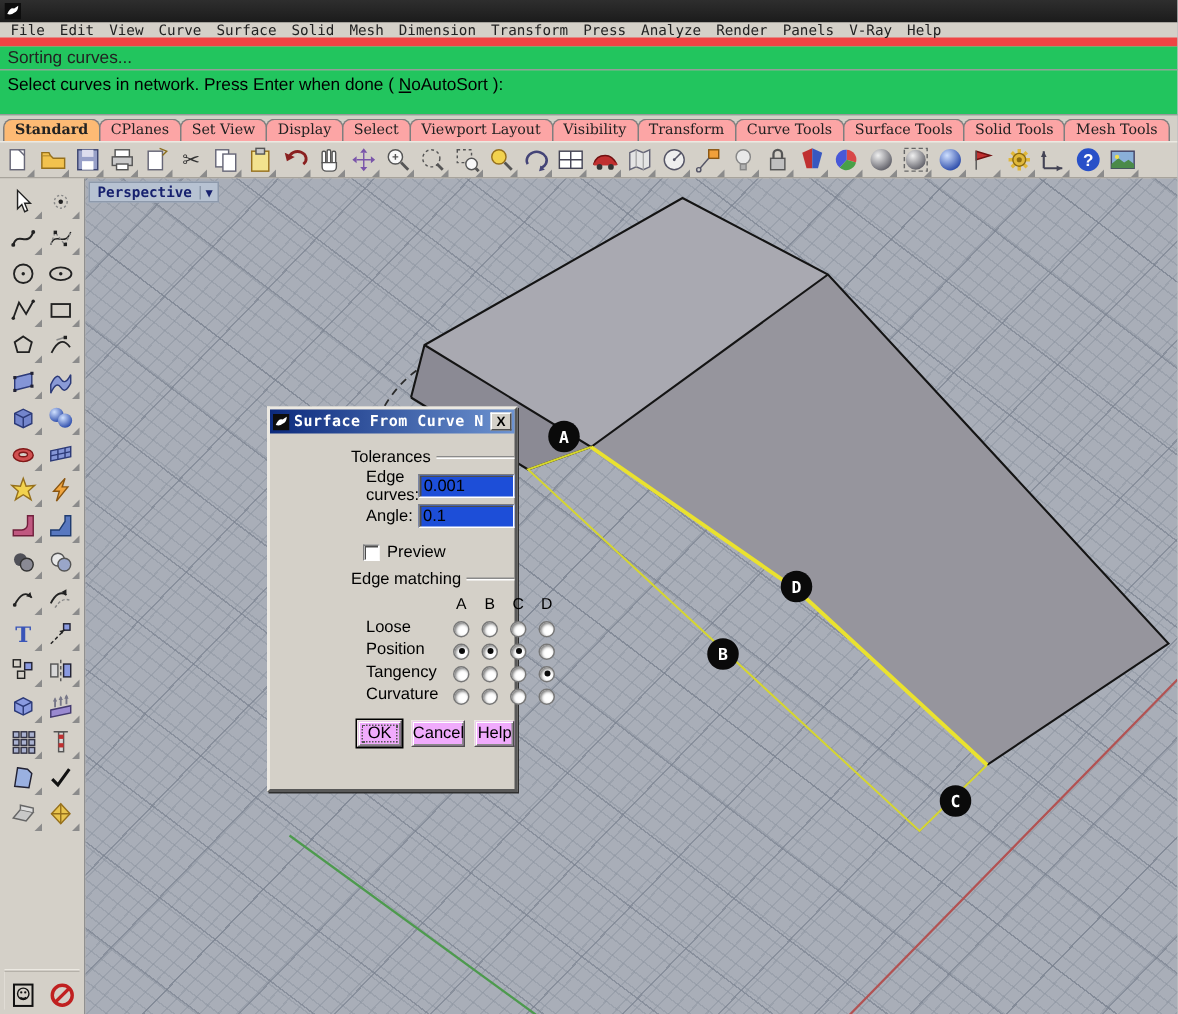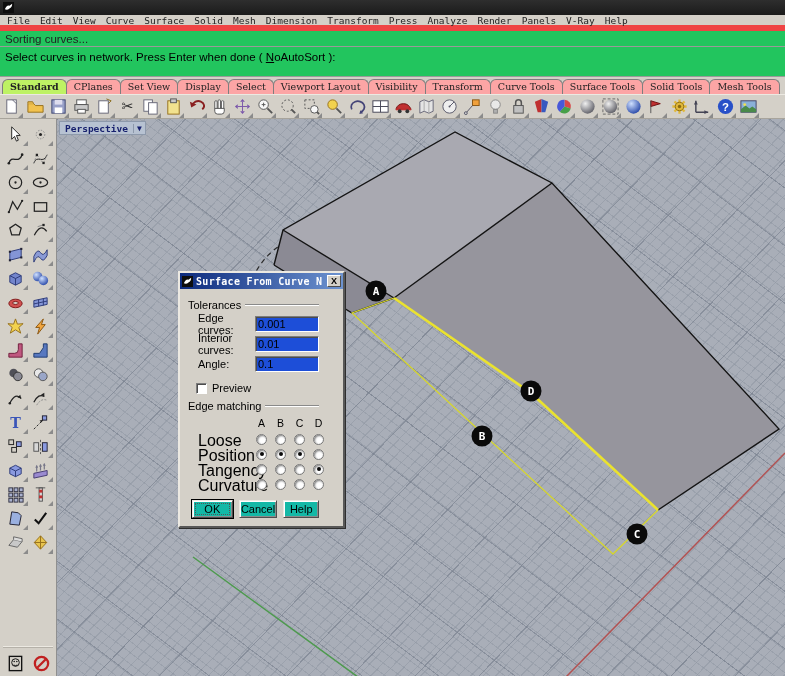--- a/index.html
+++ b/index.html
@@ -22,21 +22,21 @@
 
   .cmd{background:#22c55e;font-size:11.5px;padding:1px 5px;border-bottom:1px solid #9a9a9a;}
   .cmd1{height:16px;line-height:14px;color:#222;}
   .cmd2{height:30px;line-height:16px;padding-top:2px;font-weight:normal;color:#000;}
   .cmd2 .u{text-decoration:underline;}
 
   .tabstrip{height:17px;display:flex;align-items:flex-end;padding:2px 0 0 2px;background:#d4d0c8;
             font:9.5px "DejaVu Serif",serif;white-space:nowrap;overflow:hidden;}
   .tab{border:1px solid #7e7e7e;border-bottom:none;border-radius:6px 6px 0 0;
        padding:1px 7px 2px;margin-right:-1px;background:#fca5a5;color:#222;}
-  .tab.active{background:#bef264;font-weight:bold;}
+  .tab.active{background:#fdba74;font-weight:bold;}
 
   .toolbar{height:25px;display:flex;align-items:center;gap:1px;padding:1px 1px;
            background:#d4d0c8;border-top:1px solid #ece9e2;border-bottom:1px solid #a8a49c;}
 
   .cell{width:22px;height:22px;position:relative;display:flex;align-items:center;justify-content:center;
         flex:0 0 auto;}
   .cell svg{width:19px;height:19px;}
   .cell.fly::after{content:"";position:absolute;right:0;bottom:0;width:0;height:0;border-style:solid;
         border-width:0 0 5px 5px;border-color:transparent transparent #8b8b8b transparent;}
 
@@ -67,41 +67,41 @@
   
   .dialog{position:absolute;left:121px;top:152px;width:167px;height:257px;background:#d4d0c8;
           border:2px solid;border-color:#ece9e2 #585858 #585858 #ece9e2;box-shadow:1px 1px 0 #2e2e2e;}
   .dlg-title{height:16px;background:linear-gradient(90deg,#0c2a7c,#6d93d0);display:flex;
           align-items:center;padding:0 2px;gap:3px;}
   .dlg-title .dtext{flex:1;color:#fff;font:bold 10px "DejaVu Sans Mono",monospace;letter-spacing:.3px;
           white-space:nowrap;overflow:hidden;}
   .dlg-x{width:14px;height:12px;background:#d4d0c8;border:1px solid;border-color:#fff #4e4e4e #4e4e4e #fff;
           display:flex;align-items:center;justify-content:center;font:bold 9px "Liberation Sans",sans-serif;
           color:#000;line-height:1;}
-  .dlg-body{padding:6px 24px 0 8px;font-size:11px;color:#000;}
+  .dlg-body{padding:6px 0 0 8px;font-size:11px;color:#000;margin-left:46px;}
   .grp-head{display:flex;align-items:center;gap:4px;margin:4px 0 5px 0;}
   .grp-head .gline{flex:1;height:2px;border-top:1px solid #8a8a8a;border-bottom:1px solid #fff;}
   .frow{display:flex;align-items:center;margin:0 0 4px 10px;height:16px;}
   .frow label{flex:1;}
   .frow input{width:64px;height:16px;border:1px solid;border-color:#7d7d7d #fff #fff #7d7d7d;
           box-shadow:inset 1px 1px 0 #4c4c4c;background:#1d4ed8;font:11px "Liberation Sans",sans-serif;
           padding:0 2px;outline:none;}
   .chkrow{display:flex;align-items:center;gap:5px;margin:10px 0 6px 8px;}
   .chk{width:11px;height:11px;background:#fff;border:1px solid;border-color:#7d7d7d #fff #fff #7d7d7d;
           box-shadow:inset 1px 1px 0 #4c4c4c;}
   .emgrid{display:grid;grid-template-columns:54px repeat(4,19px);margin-left:10px;row-gap:1px;}
   .emgrid .hc{text-align:center;font-size:10.5px;height:14px;}
-  .emgrid .rl{font-size:16px;height:14px;}
+  .emgrid .rl{font-size:11px;height:14px;}
   .emgrid .rc{display:flex;align-items:center;justify-content:center;height:14px;}
   .radio{width:11px;height:11px;border-radius:50%;background:#fff;border:1px solid #777;
          box-shadow:inset 1px 1px 2px rgba(0,0,0,.5), inset -1px -1px 1px #fff;
          display:inline-flex;align-items:center;justify-content:center;}
   .radio.on::after{content:"";width:4px;height:4px;border-radius:50%;background:#0a0a0a;}
   .dlg-btns{display:flex;gap:6px;margin:9px 0 0 4px;}
-  .btn{height:18px;background:#14b8a6;border:1px solid;border-color:#ece9e2 #4e4e4e #4e4e4e #ece9e2;
+  .btn{height:18px;background:#f0abfc;border:1px solid;border-color:#ece9e2 #4e4e4e #4e4e4e #ece9e2;
        box-shadow:inset 1px 1px 0 #fff, inset -1px -1px 0 #8a8a8a;font:11px "Liberation Sans",sans-serif;
        display:flex;align-items:center;justify-content:center;position:relative;}
   .btn.default{outline:1px solid #000;}
   .btn.default::after{content:"";position:absolute;inset:2px;border:1px dotted #555;}
 </style>
 </head>
 <body>
 
 <svg width="0" height="0" style="position:absolute">
   <defs>
@@ -684,24 +684,20 @@
         <div class="grp-head">
           <span>Tolerances</span>
           <span class="gline"></span>
         </div>
         <div id="tol-rows">
             <div class="frow">
               <label>Edge curves:</label>
               <input value="0.001" style="">
             </div>
             <div class="frow">
-              <label>Interior curves:</label>
-              <input value="0.01" style="">
-            </div>
-            <div class="frow">
               <label>Angle:</label>
               <input value="0.1" style="">
             </div>
           </div>
         <div class="chkrow">
           <span class="chk"></span>
           <span>Preview</span>
         </div>
         <div class="grp-head">
           <span>Edge matching</span>

